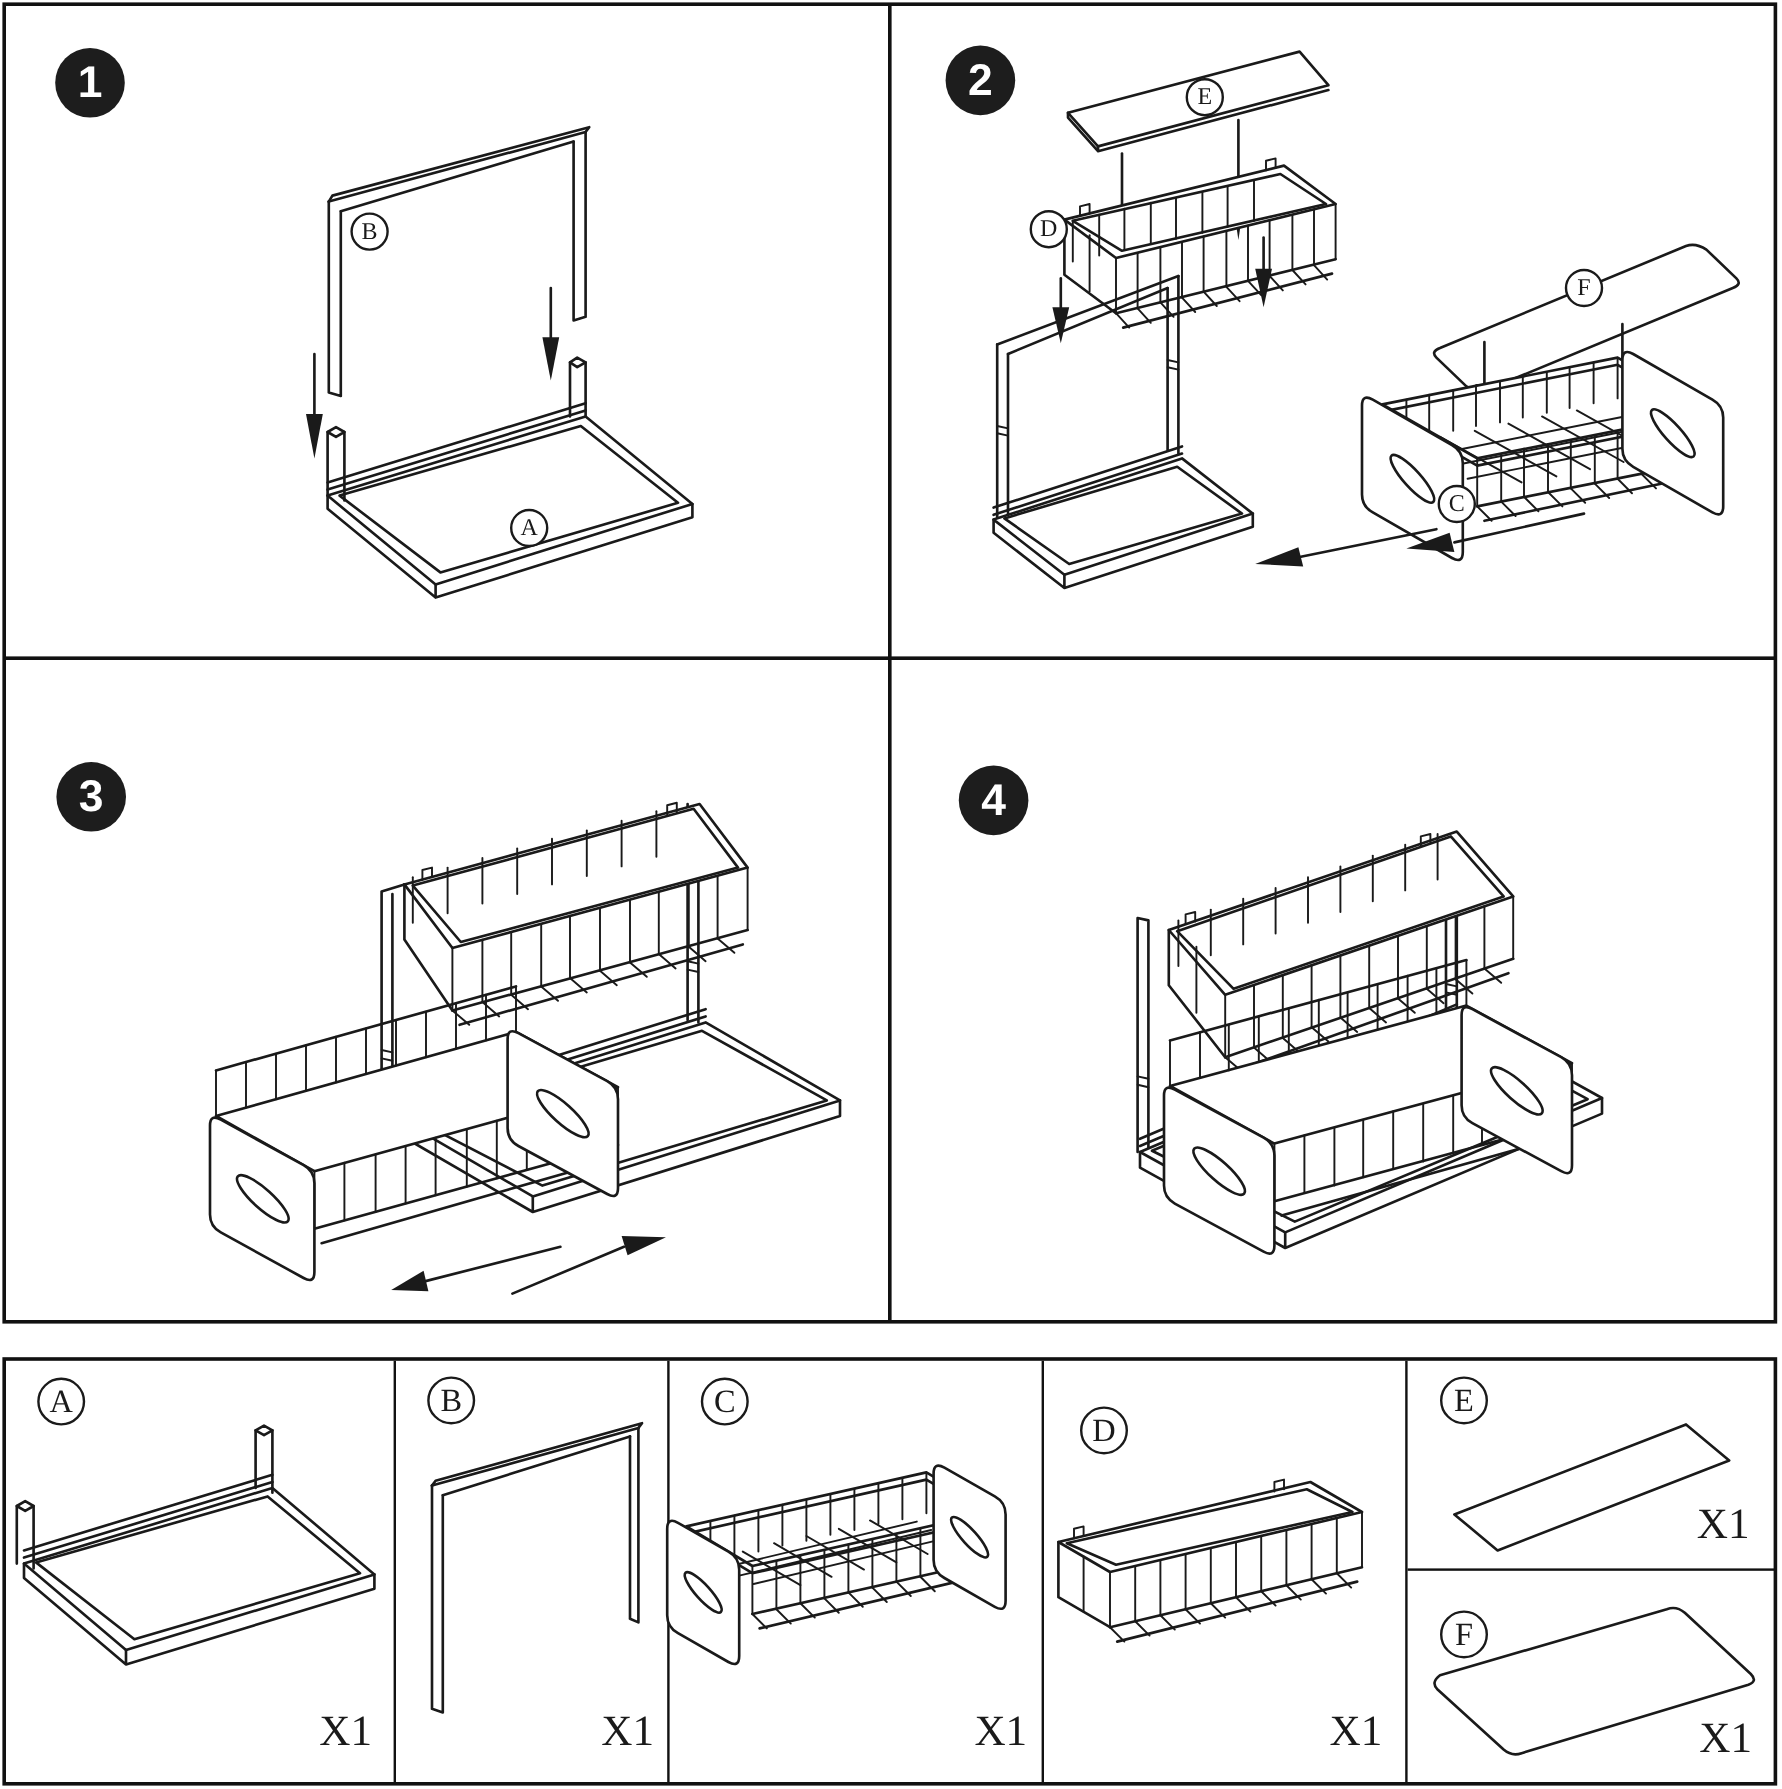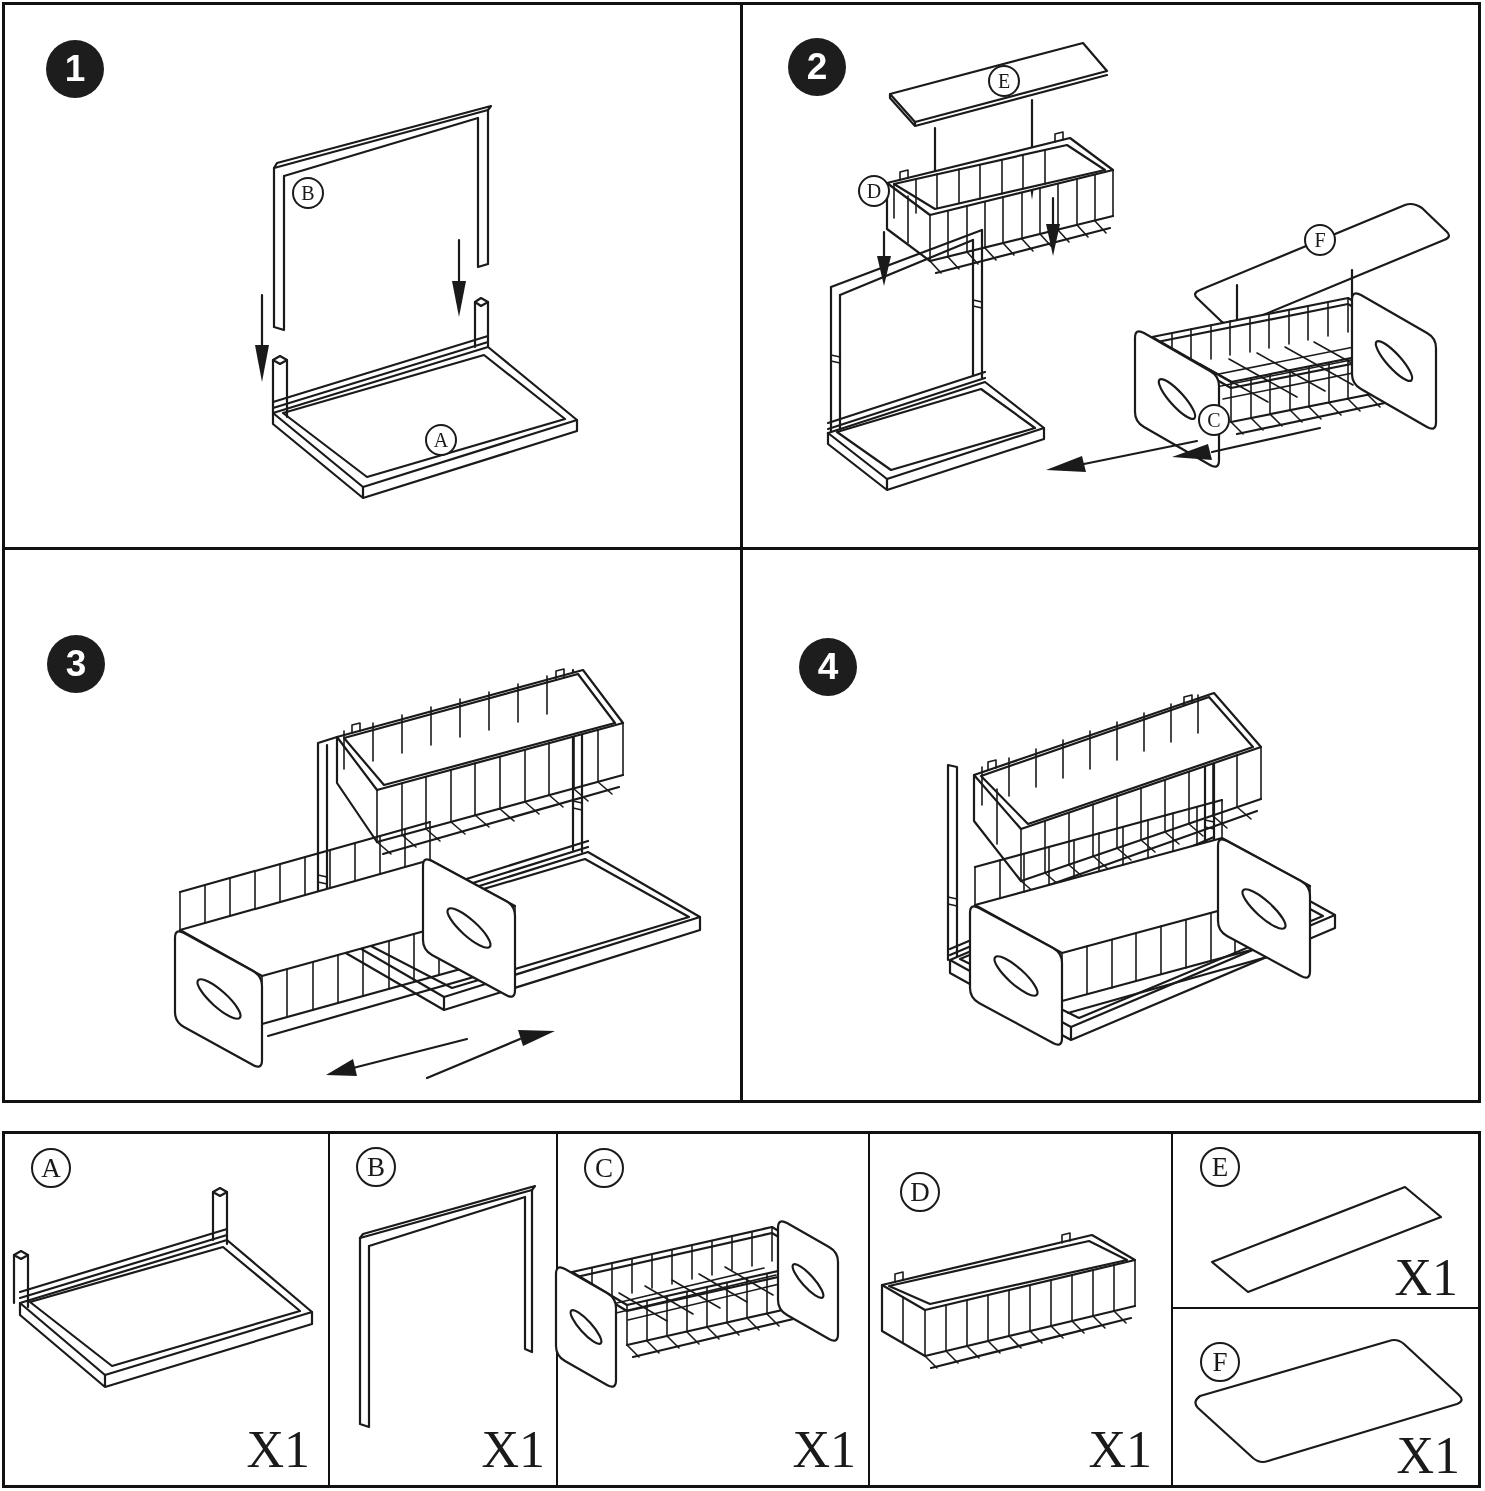--- a/index.html
+++ b/index.html
@@ -9,21 +9,21 @@
   .vline,.hline{position:absolute;background:#111;}
   svg{position:absolute;}
   .badge{position:absolute;width:58px;height:58px;border-radius:50%;background:#1d1d1d;
          color:#fff;display:flex;align-items:center;justify-content:center;
          font-family:"Liberation Sans",sans-serif;font-weight:bold;font-size:37px;z-index:5;}
   .plabel{position:absolute;width:28px;height:28px;border-radius:50%;border:2px solid #1a1a1a;
           background:#fff;display:flex;align-items:center;justify-content:center;
           font-family:"Liberation Serif",serif;font-size:20px;z-index:5;}
   .plabel.big{width:36px;height:36px;font-size:27px;border-width:2.5px;}
   .qty{position:absolute;width:120px;text-align:right;font-family:"Liberation Serif",serif;
-       font-size:52px;line-height:1;z-index:5;}
+       font-size:36px;line-height:1;z-index:5;}
   .ln{stroke:#1a1a1a;stroke-width:2.2;fill:none;stroke-linecap:round;stroke-linejoin:round;}
   .th{stroke:#1a1a1a;stroke-width:1.6;fill:none;stroke-linecap:round;}
   .wfill{fill:#fff;stroke:#1a1a1a;stroke-width:2.2;stroke-linejoin:round;}
   .solid{fill:#1a1a1a;stroke:none;}
 </style>
 </head>
 <body>
 
 <div id="sheet">
 

